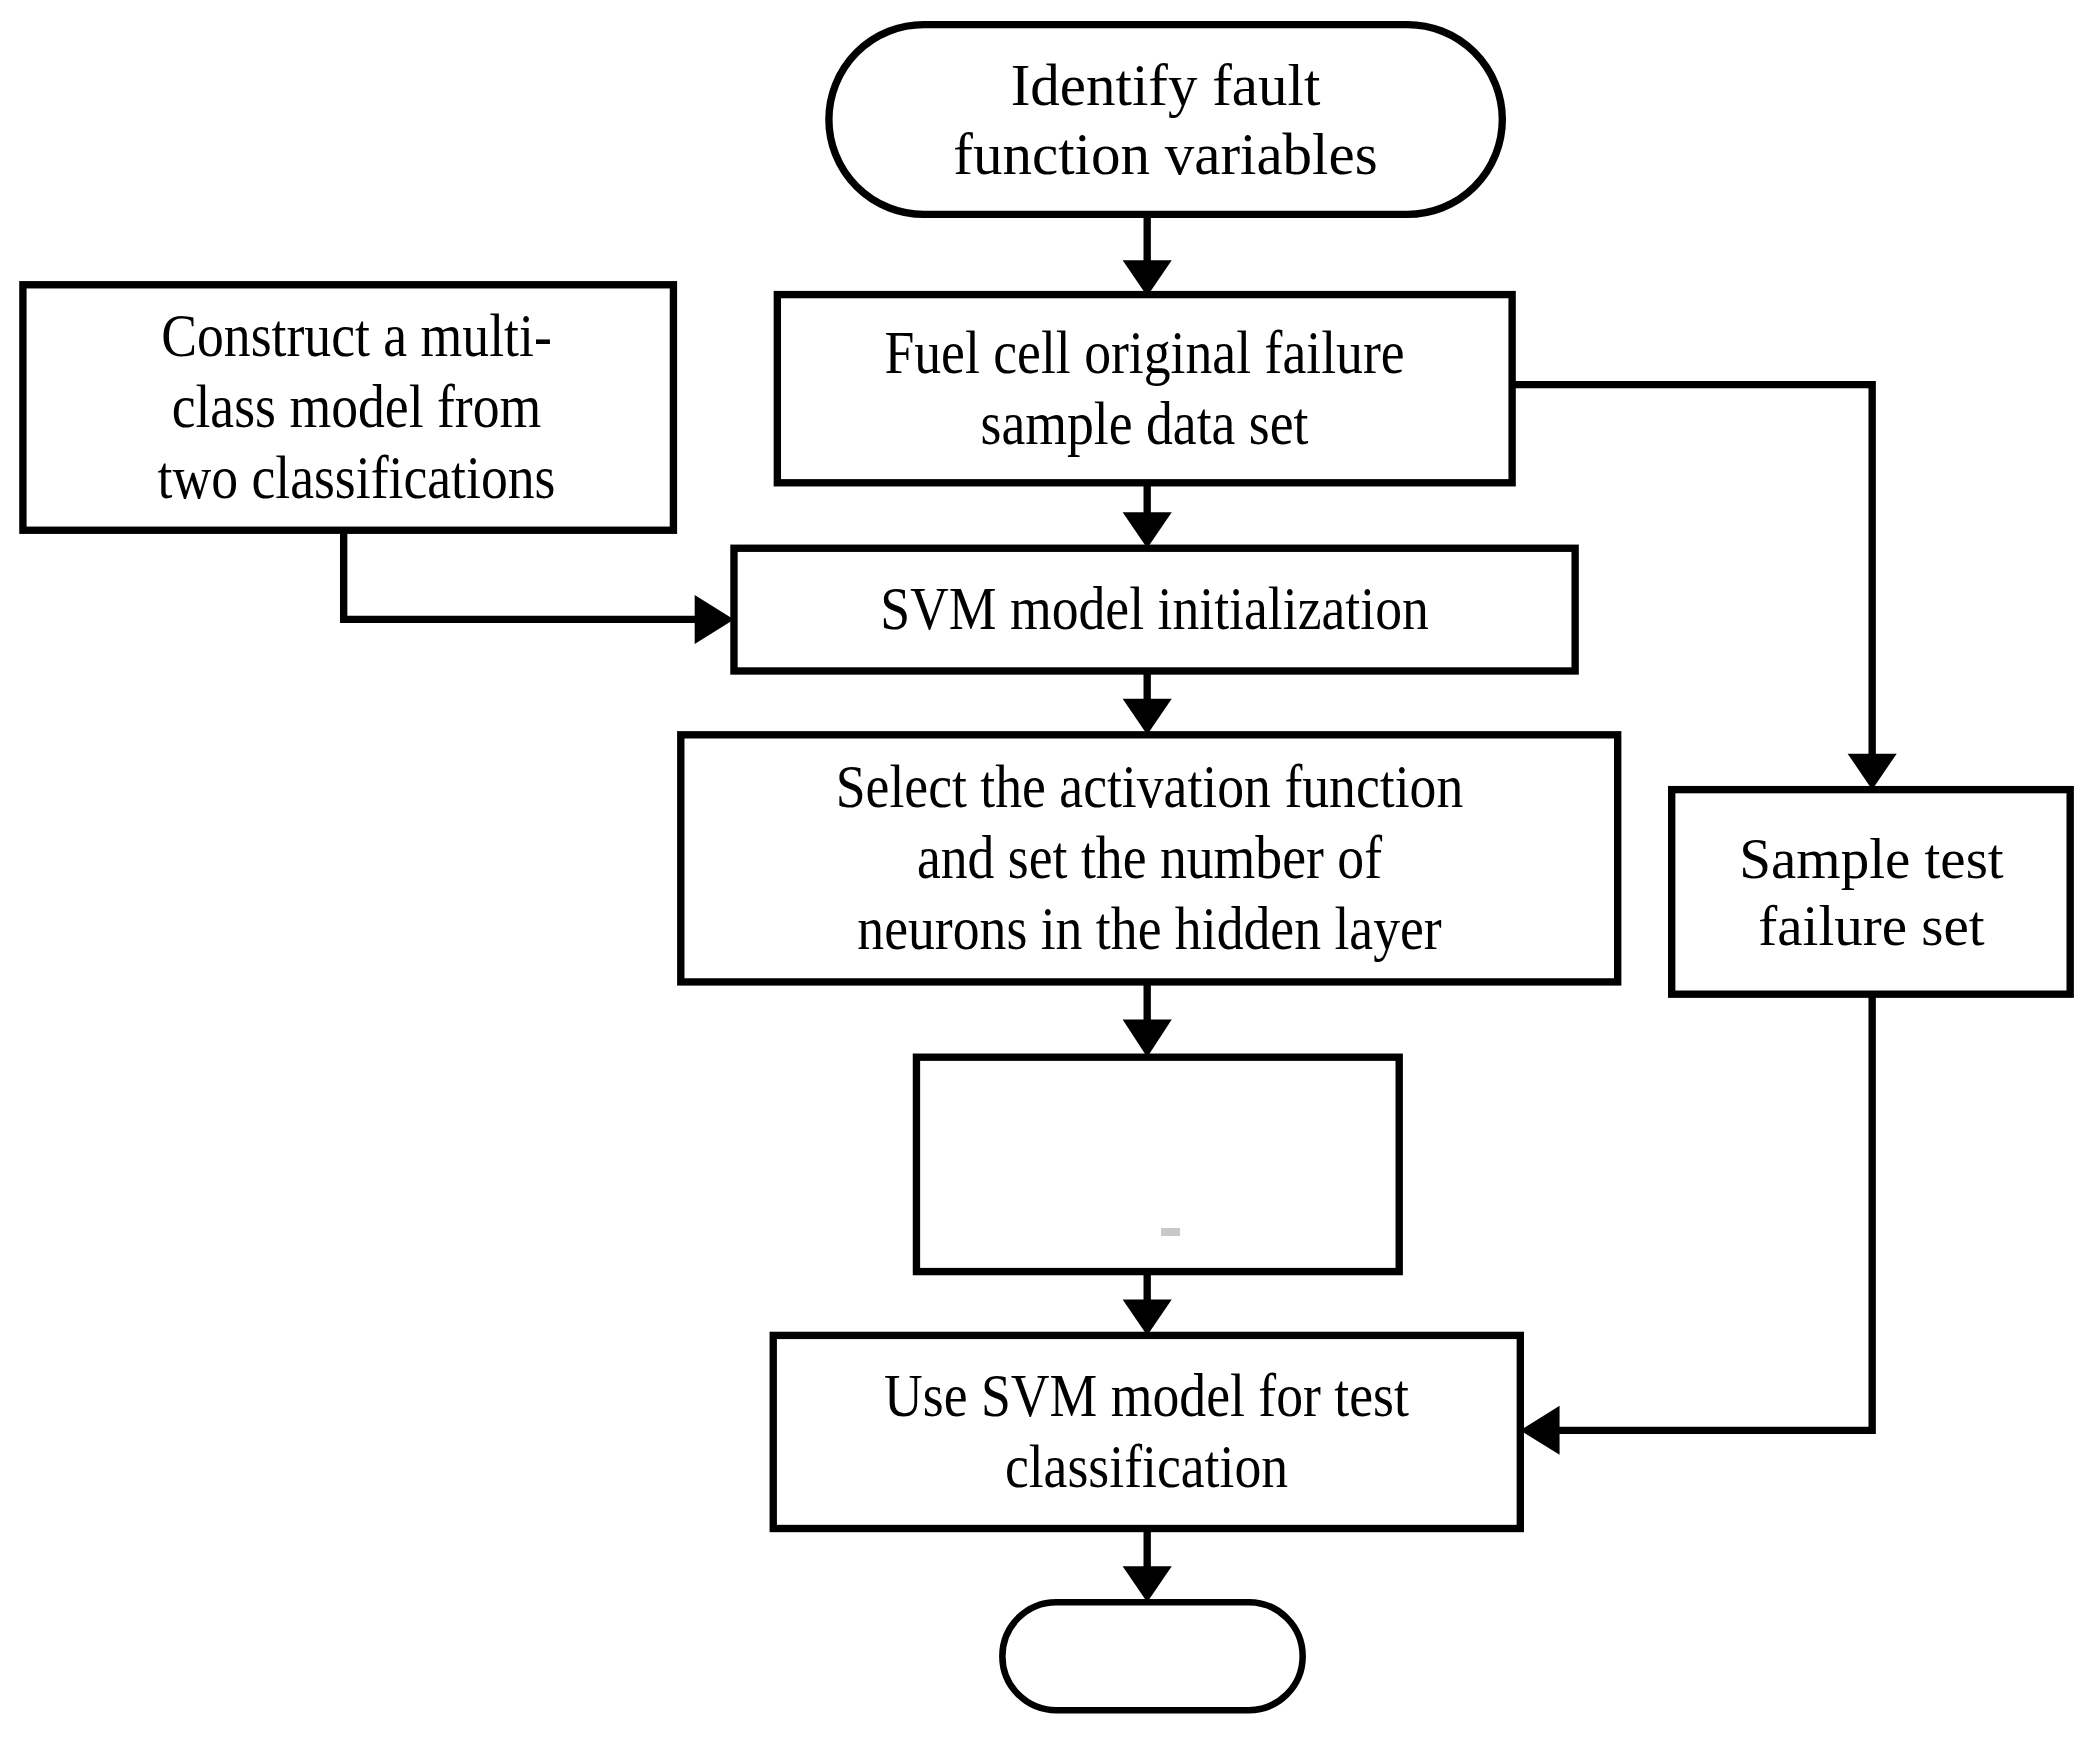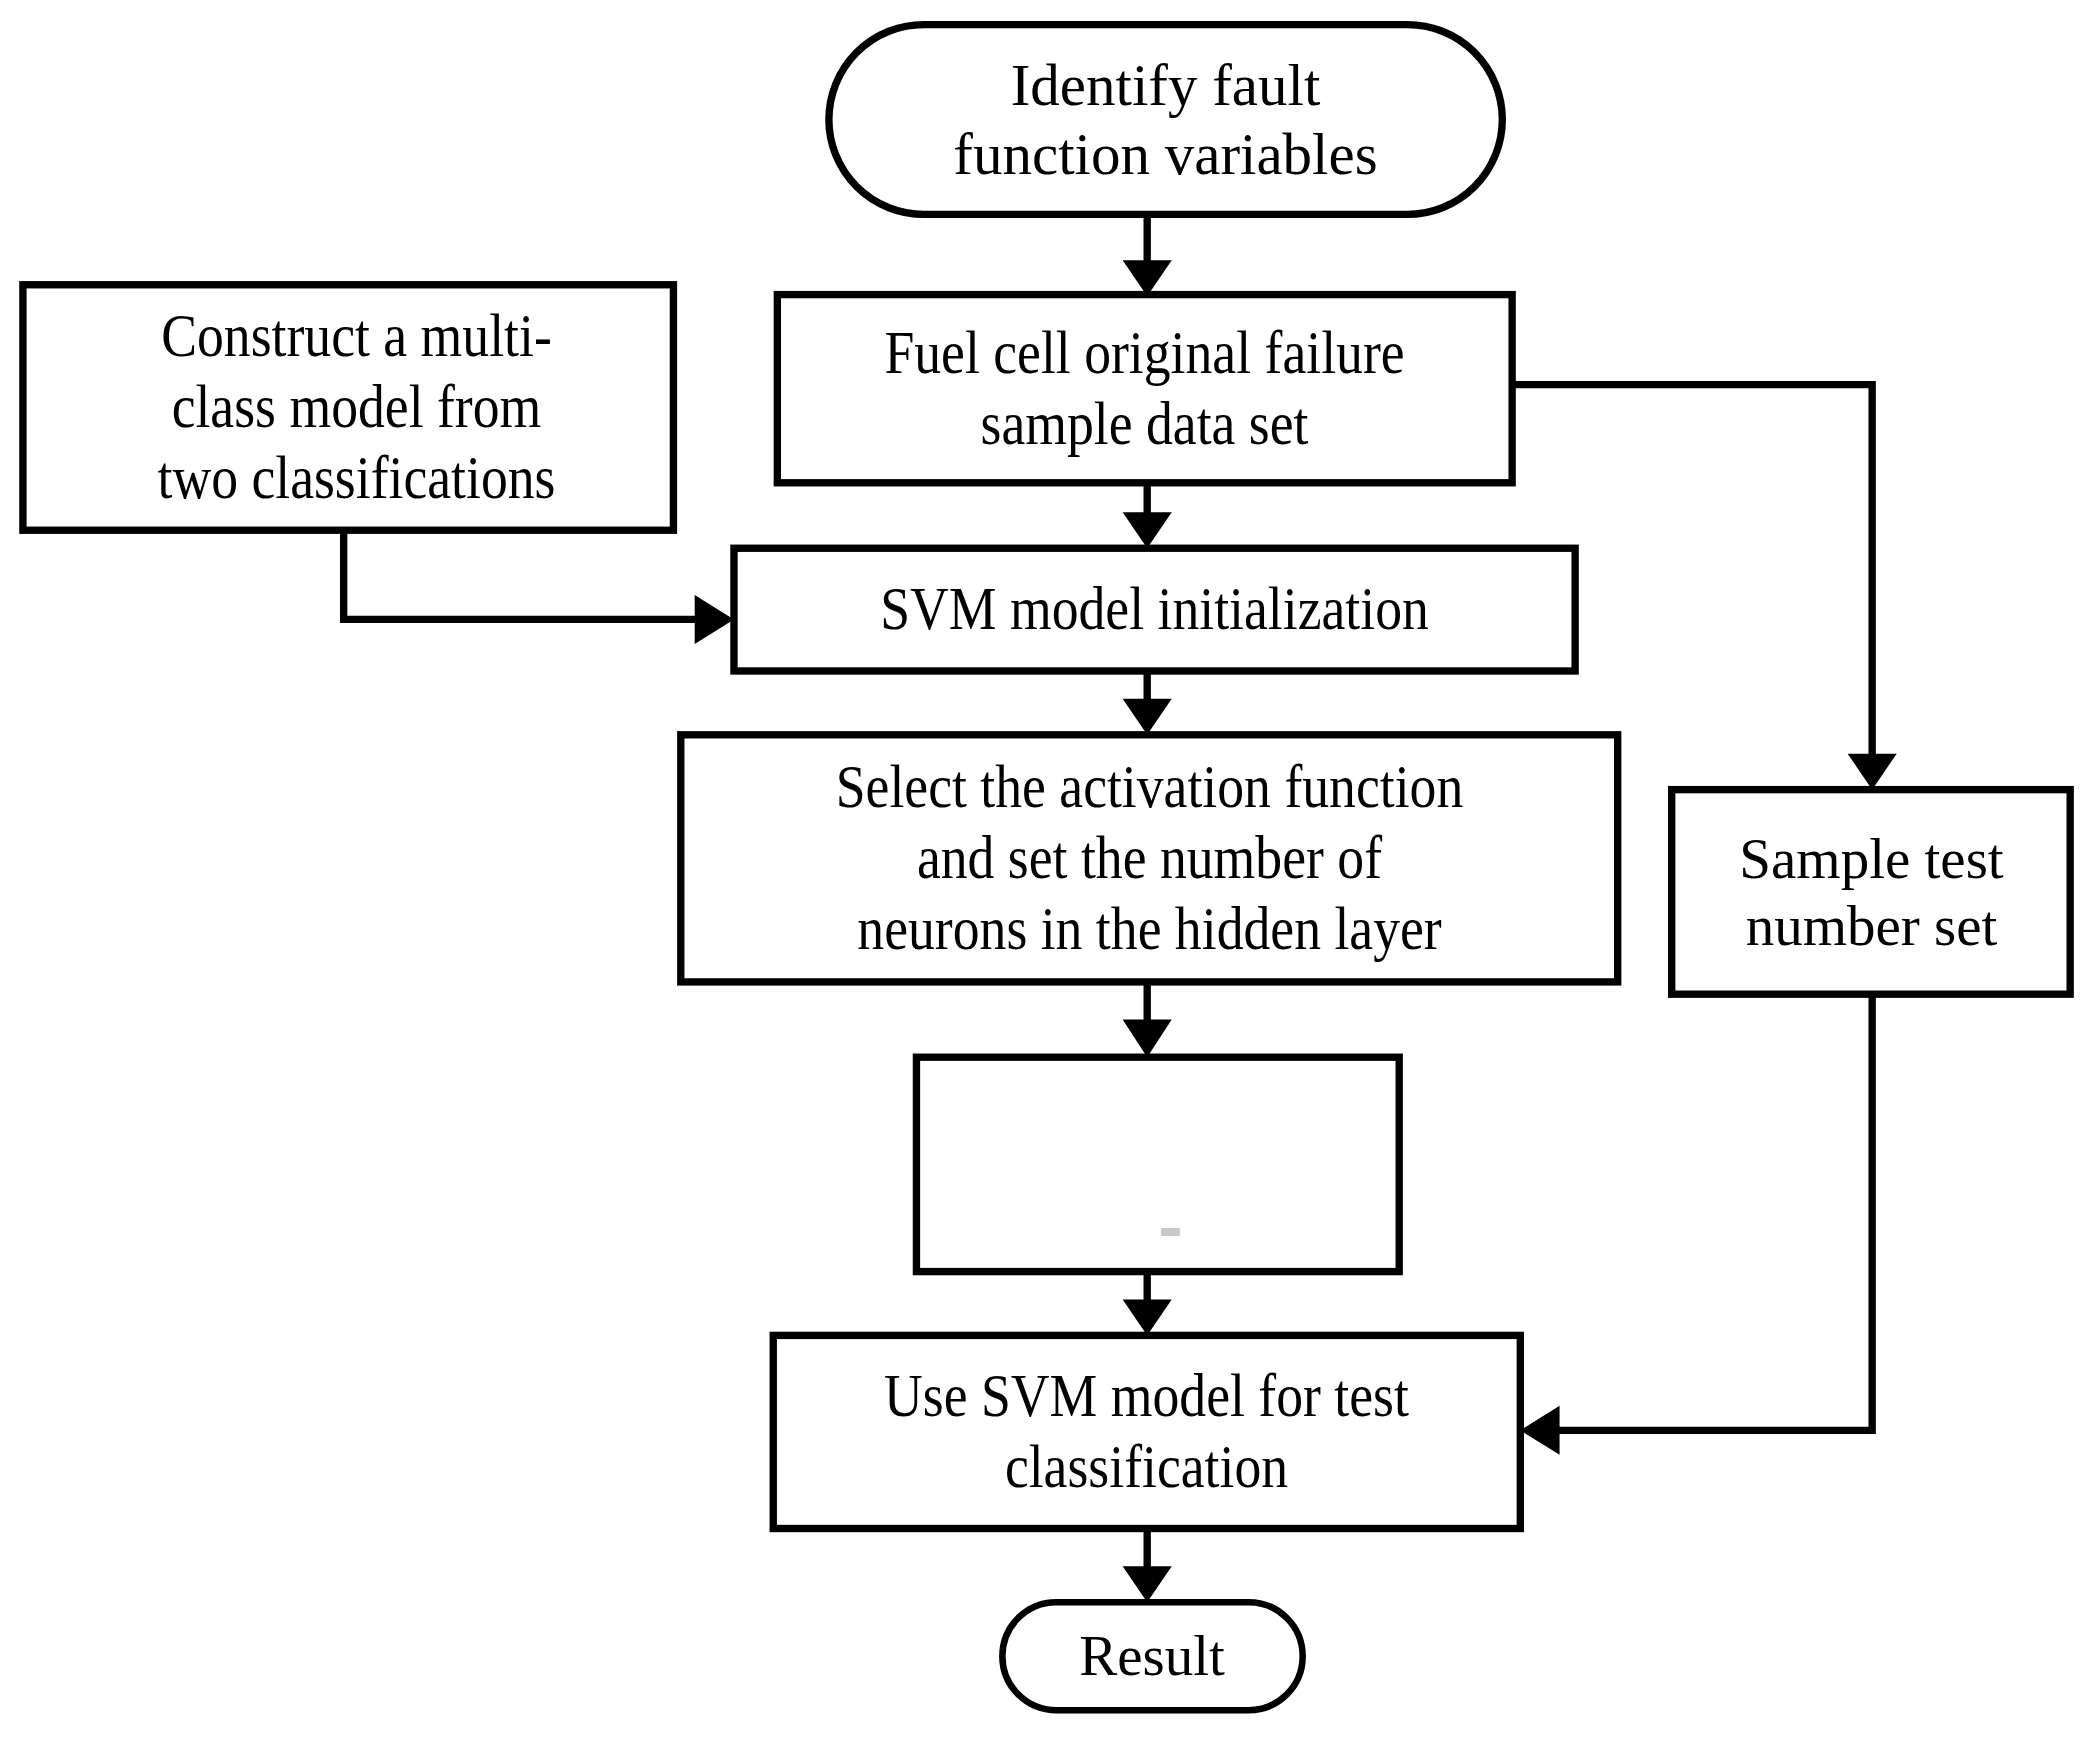--- a/index.html
+++ b/index.html
@@ -151,24 +151,23 @@
   <div class="node-text t-narrow" style="left:777px; top:295px; width:735px; height:188px; font-size:61px;">Fuel cell original failure
 sample data set</div>
 
   <div class="node-text t-narrow" style="left:734px; top:548px; width:841px; height:123px; font-size:61px;">SVM model initialization</div>
 
   <div class="node-text t-narrow" style="left:681px; top:735px; width:937px; height:247px; font-size:61px;">Select the activation function
 and set the number of
 neurons in the hidden layer</div>
 
   <div class="node-text" style="left:1672px; top:790px; width:399px; height:205px; font-size:57px;">Sample test
-number set</div>
+failure set</div>
 
 
   <div class="node-text t-narrow" style="left:773px; top:1335px; width:747px; height:193px; font-size:61px;">Use SVM model for test
 classification</div>
 
-  <div class="node-text" style="left:1002px; top:1602px; width:300px; height:108px; font-size:57px;">Result</div>
 
   <div class="artifact-mark" style="left:1161px; top:1228px; width:19px; height:8.2px;"></div>
 
 </div>
 
 
 </body></html>

